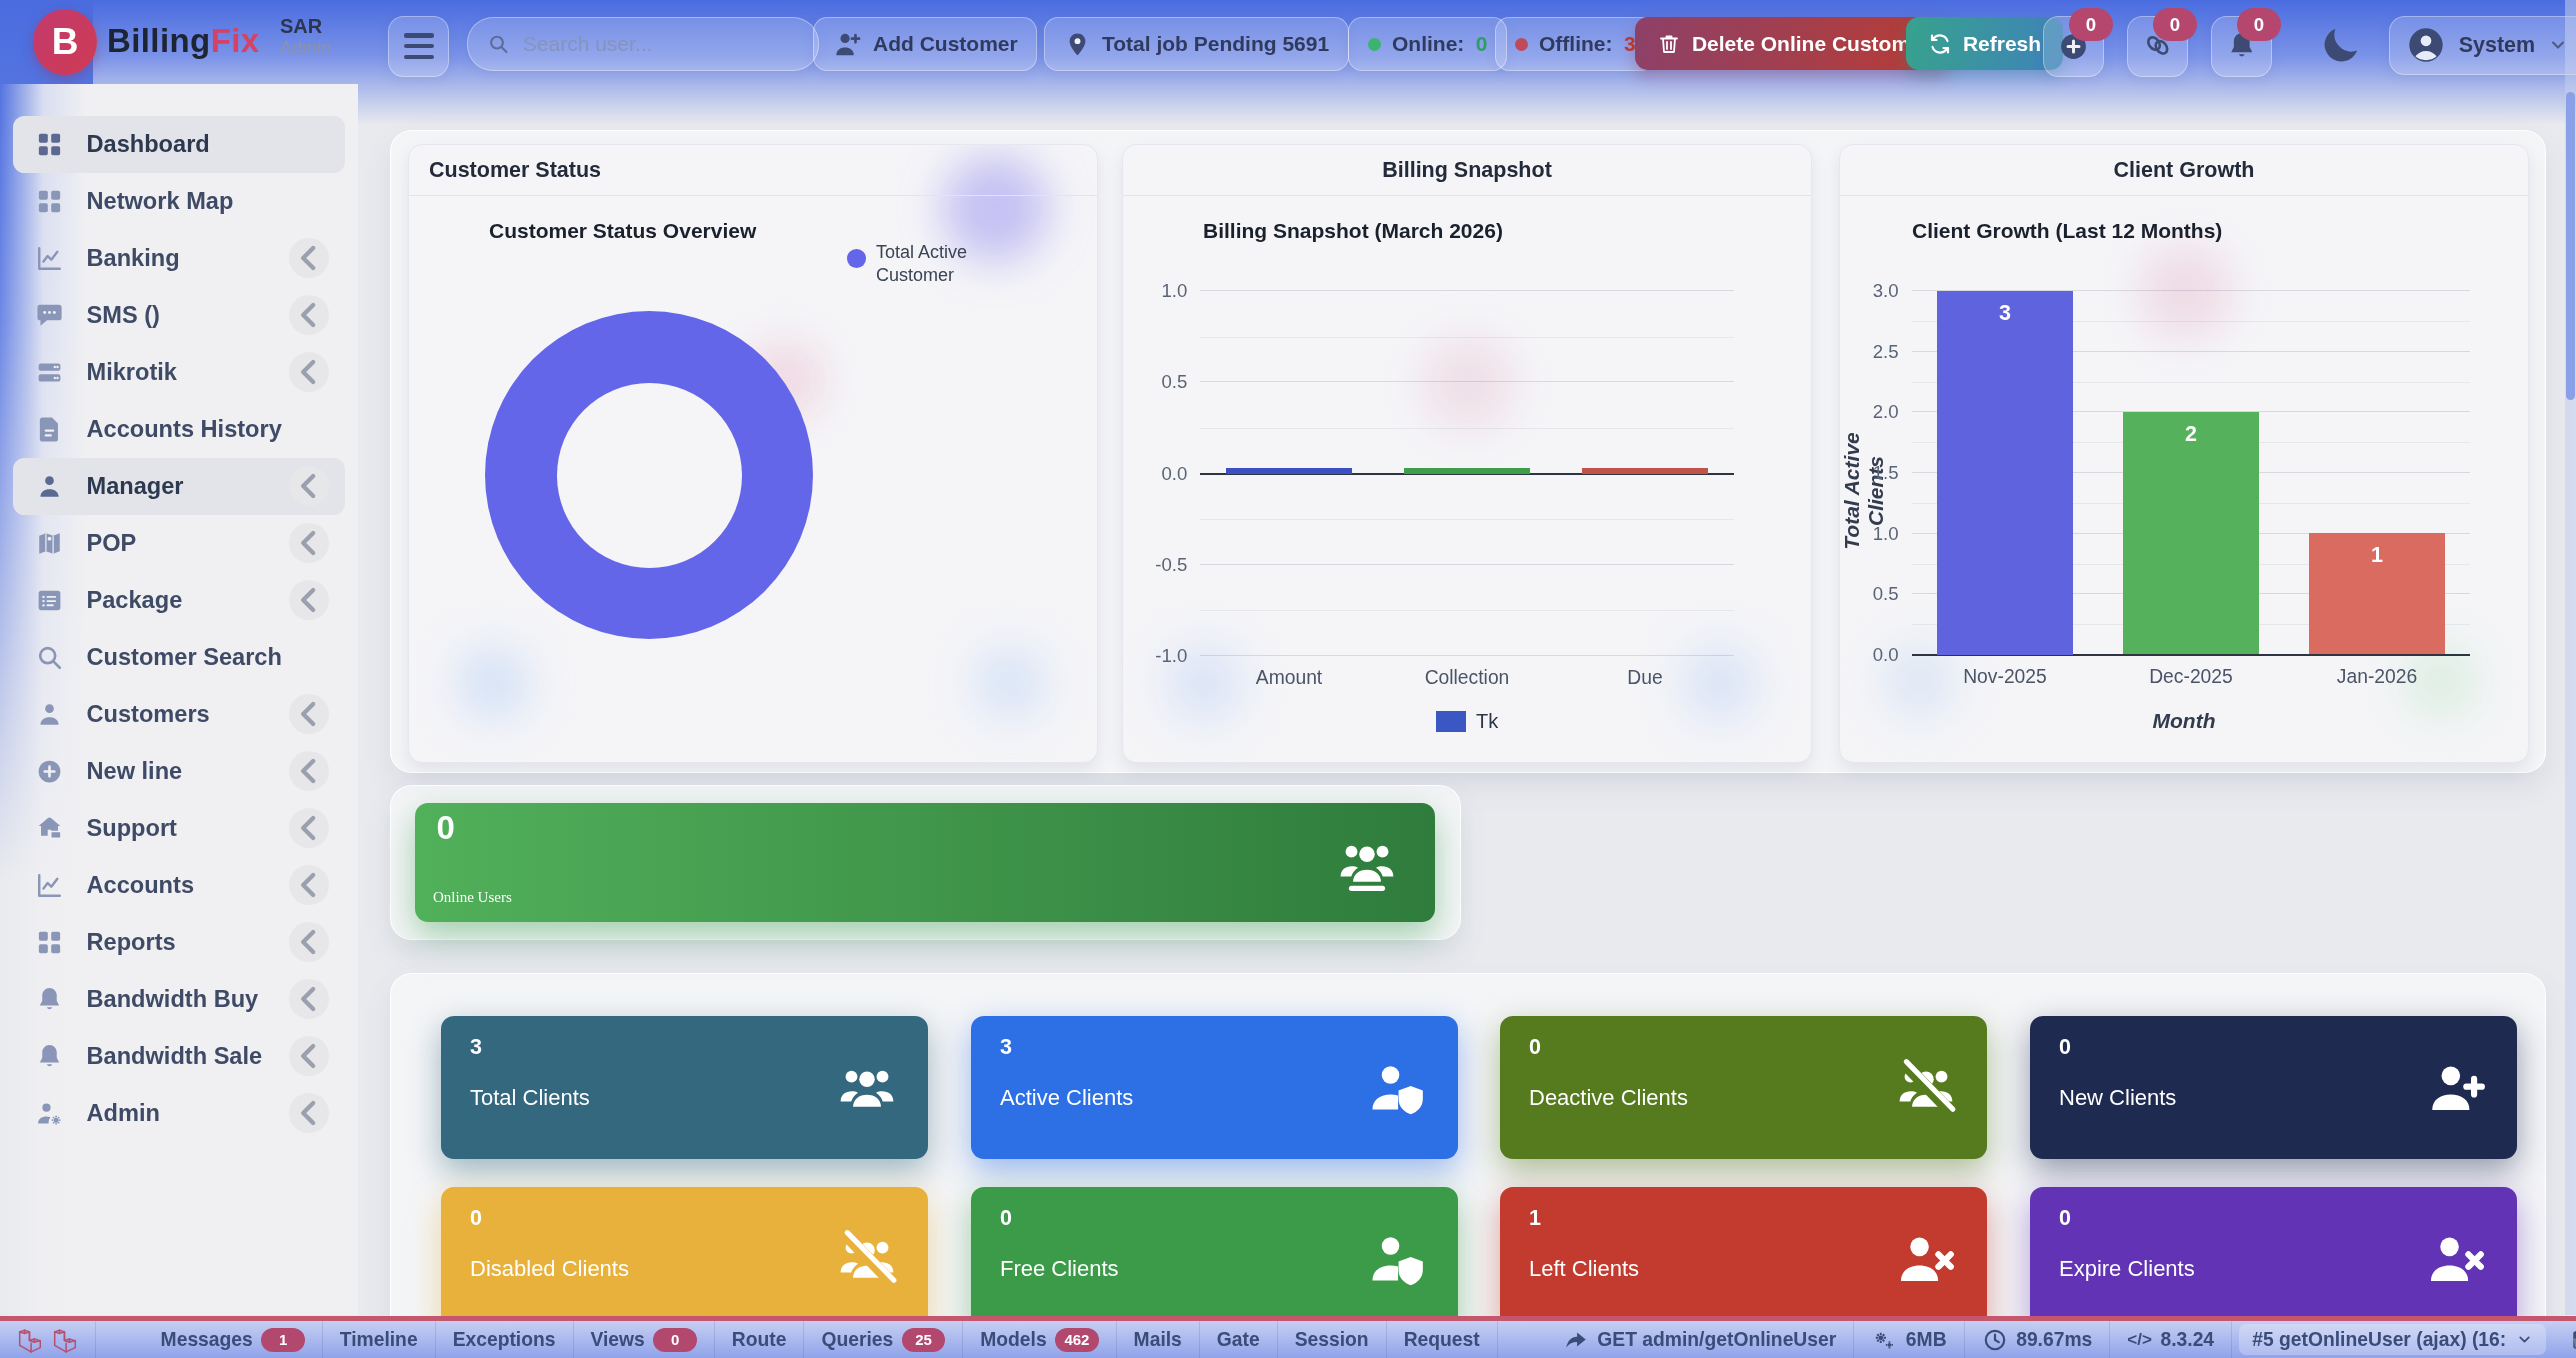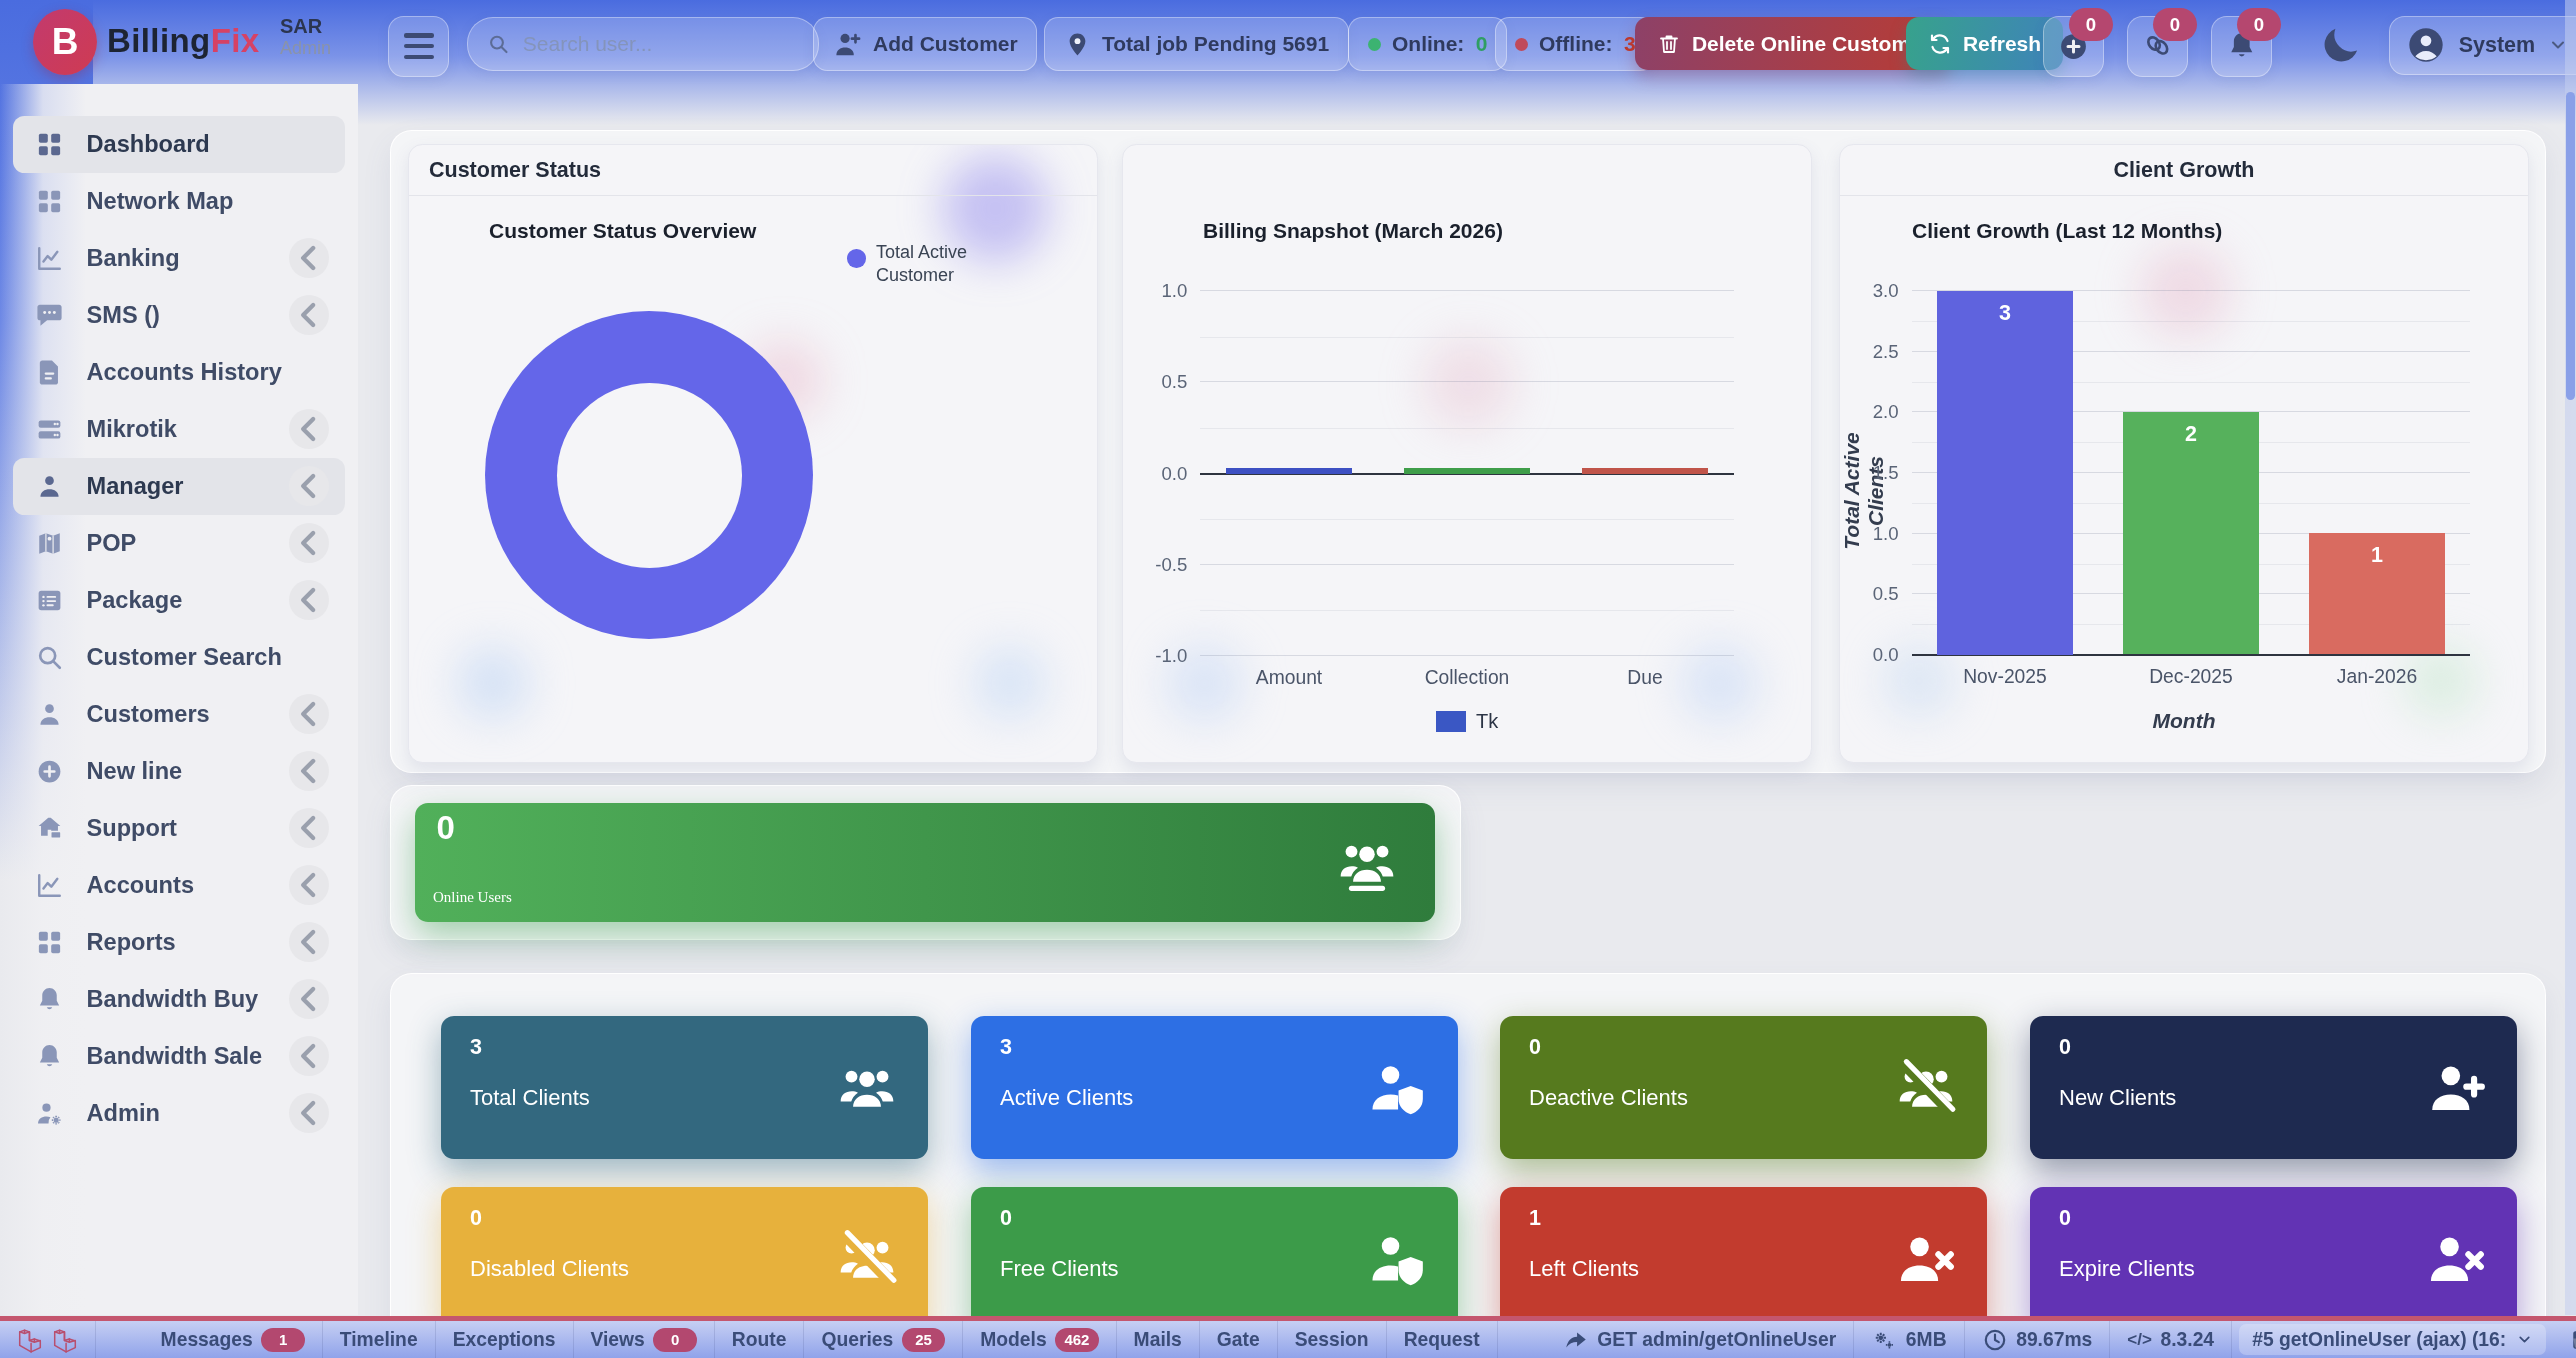--- a/index.html
+++ b/index.html
@@ -211,46 +211,46 @@
           <svg viewBox="0 0 24 24" style="width:100%;height:100%;display:block;">
             <g fill="none" stroke="currentColor" stroke-linecap="round" stroke-linejoin="round" stroke-width="2.6">
               <path d="M14.5 6 8.5 12l6 6"></path>
             </g>
           </svg>
         </span>
       </div>
       <div class="side-item">
         <span class="s-icon">
           <svg viewBox="0 0 24 24" style="width:100%;height:100%;display:block;">
-            <path fill="currentColor" d="M6 2h8l5 5v13c0 1.1-.9 2-2 2H6c-1.1 0-2-.9-2-2V4c0-1.1.9-2 2-2z"></path>
-            <rect x="8" y="12" width="8" height="1.8" rx=".9" fill="#f0f0f3"></rect>
-            <rect x="8" y="16" width="6" height="1.8" rx=".9" fill="#f0f0f3"></rect>
-          </svg>
-        </span>
-        <span class="s-label">Accounts History</span>
-      </div>
-      <div class="side-item">
-        <span class="s-icon">
-          <svg viewBox="0 0 24 24" style="width:100%;height:100%;display:block;">
             <rect x="3" y="4.5" width="18" height="6" rx="1.8" fill="currentColor"></rect>
             <rect x="3" y="13.5" width="18" height="6" rx="1.8" fill="currentColor"></rect>
             <circle cx="16.4" cy="7.5" r="1" fill="#f0f0f3"></circle>
             <circle cx="18.6" cy="7.5" r="1" fill="#f0f0f3"></circle>
             <circle cx="16.4" cy="16.5" r="1" fill="#f0f0f3"></circle>
             <circle cx="18.6" cy="16.5" r="1" fill="#f0f0f3"></circle>
           </svg>
         </span>
         <span class="s-label">Mikrotik</span>
         <span class="s-chev">
           <svg viewBox="0 0 24 24" style="width:100%;height:100%;display:block;">
             <g fill="none" stroke="currentColor" stroke-linecap="round" stroke-linejoin="round" stroke-width="2.6">
               <path d="M14.5 6 8.5 12l6 6"></path>
             </g>
           </svg>
         </span>
+      </div>
+      <div class="side-item">
+        <span class="s-icon">
+          <svg viewBox="0 0 24 24" style="width:100%;height:100%;display:block;">
+            <path fill="currentColor" d="M6 2h8l5 5v13c0 1.1-.9 2-2 2H6c-1.1 0-2-.9-2-2V4c0-1.1.9-2 2-2z"></path>
+            <rect x="8" y="12" width="8" height="1.8" rx=".9" fill="#f0f0f3"></rect>
+            <rect x="8" y="16" width="6" height="1.8" rx=".9" fill="#f0f0f3"></rect>
+          </svg>
+        </span>
+        <span class="s-label">Accounts History</span>
       </div>
       <div class="side-item hl">
         <span class="s-icon">
           <svg viewBox="0 0 24 24" style="width:100%;height:100%;display:block;">
             <circle cx="12" cy="7.2" r="3.6" fill="currentColor"></circle>
             <path fill="currentColor" d="M4.5 20.5c0-4.1 3.4-6.3 7.5-6.3s7.5 2.2 7.5 6.3z"></path>
           </svg>
         </span>
         <span class="s-label">Manager</span>
         <span class="s-chev">
@@ -585,20 +585,21 @@
     <div class="legend-text">Total Active Customer</div>
     <div class="donut-ring" style="background: rgb(100, 102, 233);">
       <div class="donut-hole"></div>
     </div>
   </div>
 
   <div class="chart-card cc2">
     <div class="blob" style="left:299px;top:192px;width:93px;height:93px;background:rgba(228,168,192,.28);"></div>
     <div class="blob" style="left:42px;top:499px;width:79px;height:79px;background:rgba(180,205,245,.40);"></div>
     <div class="blob" style="left:557px;top:499px;width:79px;height:79px;background:rgba(180,205,245,.40);"></div>
+    <div class="card-head center">Billing Snapshot</div>
     <div class="chart-title" style="left:80px;top:74px;">Billing Snapshot (March 2026)</div>
     <div id="billing-chart" style="position: absolute; inset: 0px;">
         <div class="gl" style="left: 77px; top: 145px; width: 534px;"></div>
         <div class="ytick" style="left: 14.3px; top: 135px;">1.0</div>
         <div class="gl" style="left: 77px; top: 236px; width: 534px;"></div>
         <div class="ytick" style="left: 14.3px; top: 226px;">0.5</div>
         <div class="gl" style="left: 77px; top: 328px; width: 534px;"></div>
         <div class="ytick" style="left: 14.3px; top: 318px;">0.0</div>
         <div class="gl" style="left: 77px; top: 419px; width: 534px;"></div>
         <div class="ytick" style="left: 14.3px; top: 409px;">-0.5</div>

